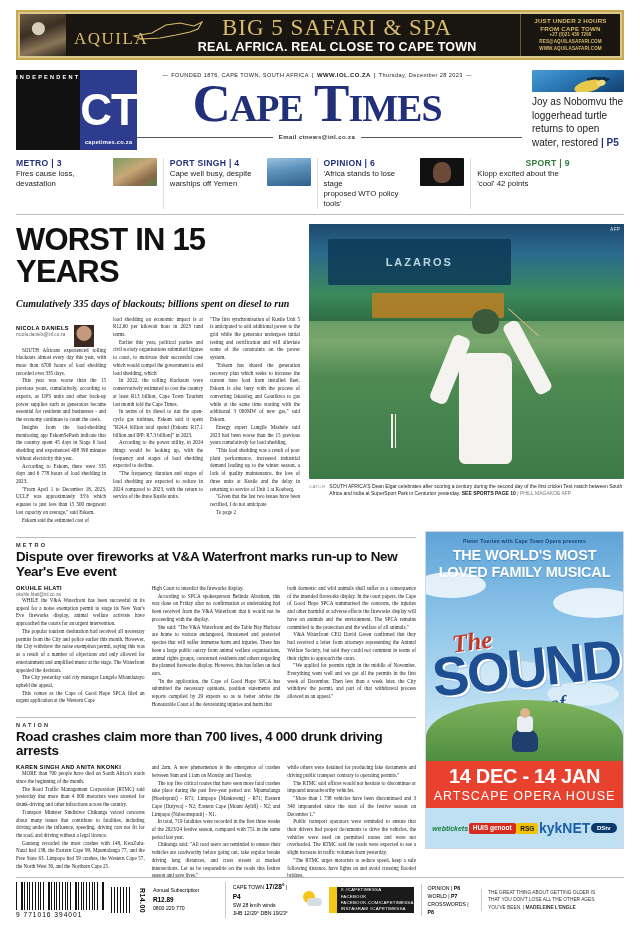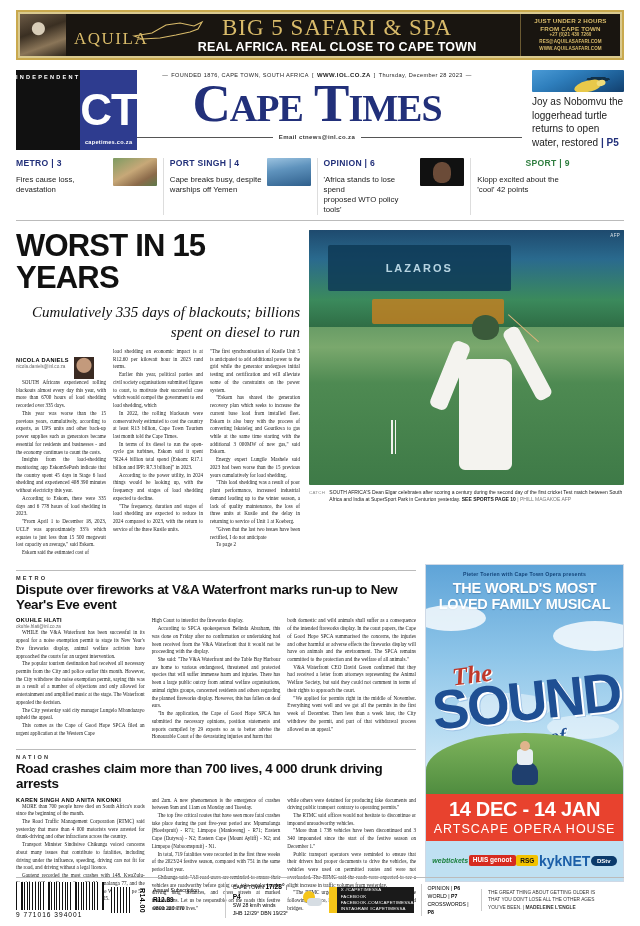--- a/index.html
+++ b/index.html
@@ -89,40 +89,40 @@
   .promo-text { font-size:10px; line-height:1.38; color:#1a1a1a; margin-top:3px; }
   .promo-text b { color:#22307a; }
 
   
   .teasers { display:flex; margin-top:8px; border-bottom:1px solid #bbb; padding-bottom:5px; gap:0; }
   .teaser { flex:1; display:flex; gap:5px; padding-right:6px; }
   .teaser + .teaser { border-left:1px solid #ddd; padding-left:6px; }
   .teaser-txt { flex:1; }
   .teaser-head { font-size:8.6px; font-weight:700; letter-spacing:0.3px; }
   .teaser-head .pg { font-weight:700; }
-  .teaser-body { font-size:7.8px; line-height:1.28; color:#222; margin-top:7px; }
+  .teaser-body { font-size:7.8px; line-height:1.28; color:#222; margin-top:1px; }
   .teaser-thumb { width:44px; height:28px; flex:none; border-radius:1px; }
   .th-fire { background:linear-gradient(150deg,#7d9b62 0%,#c7a878 45%,#8b6a4a 75%,#5d7a4a 100%); }
   .th-ship { background:linear-gradient(170deg,#9cc3e0 0%,#5f93bd 40%,#2f5f8c 100%); }
   .th-face { background:#111; display:flex; align-items:center; justify-content:center; }
   .th-face i { display:block; width:18px;height:21px;background:#6b4b38;border-radius:45% 45% 40% 40%; }
   .c-blue { color:#22307a; } .c-green { color:#2e7d3f;text-align:center; }
 
   
   .lead { display:flex; margin-top:9px; gap:9px; }
   .lead-left { width:284px; }
   .lead-right { flex:1; }
 
   .headline {
     font-family:"Liberation Sans", sans-serif; font-weight:700; font-size:31px;
     line-height:1.04; letter-spacing:-0.8px; color:#111; text-transform:uppercase;
   }
   .standfirst {
-    font-family:"Liberation Serif", serif; font-style:italic; font-weight:400;
-    font-size:15px; line-height:1.32; text-align:right; margin-top:9px; color:#111;
+    font-family:"Liberation Serif", serif; font-style:italic; font-weight:700;
+    font-size:10px; line-height:1.32; text-align:left; margin-top:9px; color:#111;
   }
   .byline-row { display:flex; gap:5px; margin-top:9px; align-items:flex-start; }
   .byline-name { font-size:5.6px; font-weight:700; letter-spacing:0.4px; }
   .byline-mail { font-size:4.6px; color:#666; margin-top:1px; }
   .byline-photo { width:20px; height:22px; background:#3a2a22;
       background-image:radial-gradient(circle at 50% 38%, #c39a7c 0 7px, transparent 8px); }
 
   .cols3 { display:flex; gap:7px; margin-top:5px; }
   .col { flex:1; }
   .col p {
@@ -329,36 +329,36 @@
     </div>
 
     <div class="teaser">
       <div class="teaser-txt">
         <div class="teaser-head c-blue">
           <span>PORT SINGH</span>
           <span>|</span>
           <span class="pg">4</span>
         </div>
         <div class="teaser-body">
-          <span>Cape breaks busy, despite</span><br>
+          <span>Cape well busy, despite</span><br>
           <span>warships off Yemen</span>
         </div>
       </div>
       <div class="teaser-thumb th-ship"></div>
     </div>
 
     <div class="teaser">
       <div class="teaser-txt">
         <div class="teaser-head c-blue">
           <span>OPINION</span>
           <span>|</span>
           <span class="pg">6</span>
         </div>
         <div class="teaser-body">
-          <span>'Africa stands to lose spend</span><br>
+          <span>'Africa stands to lose stage</span><br>
           <span>proposed WTO policy tools'</span>
         </div>
       </div>
       <div class="teaser-thumb th-face">
           <i></i>
         </div>
     </div>
 
     <div class="teaser">
       <div class="teaser-txt">

